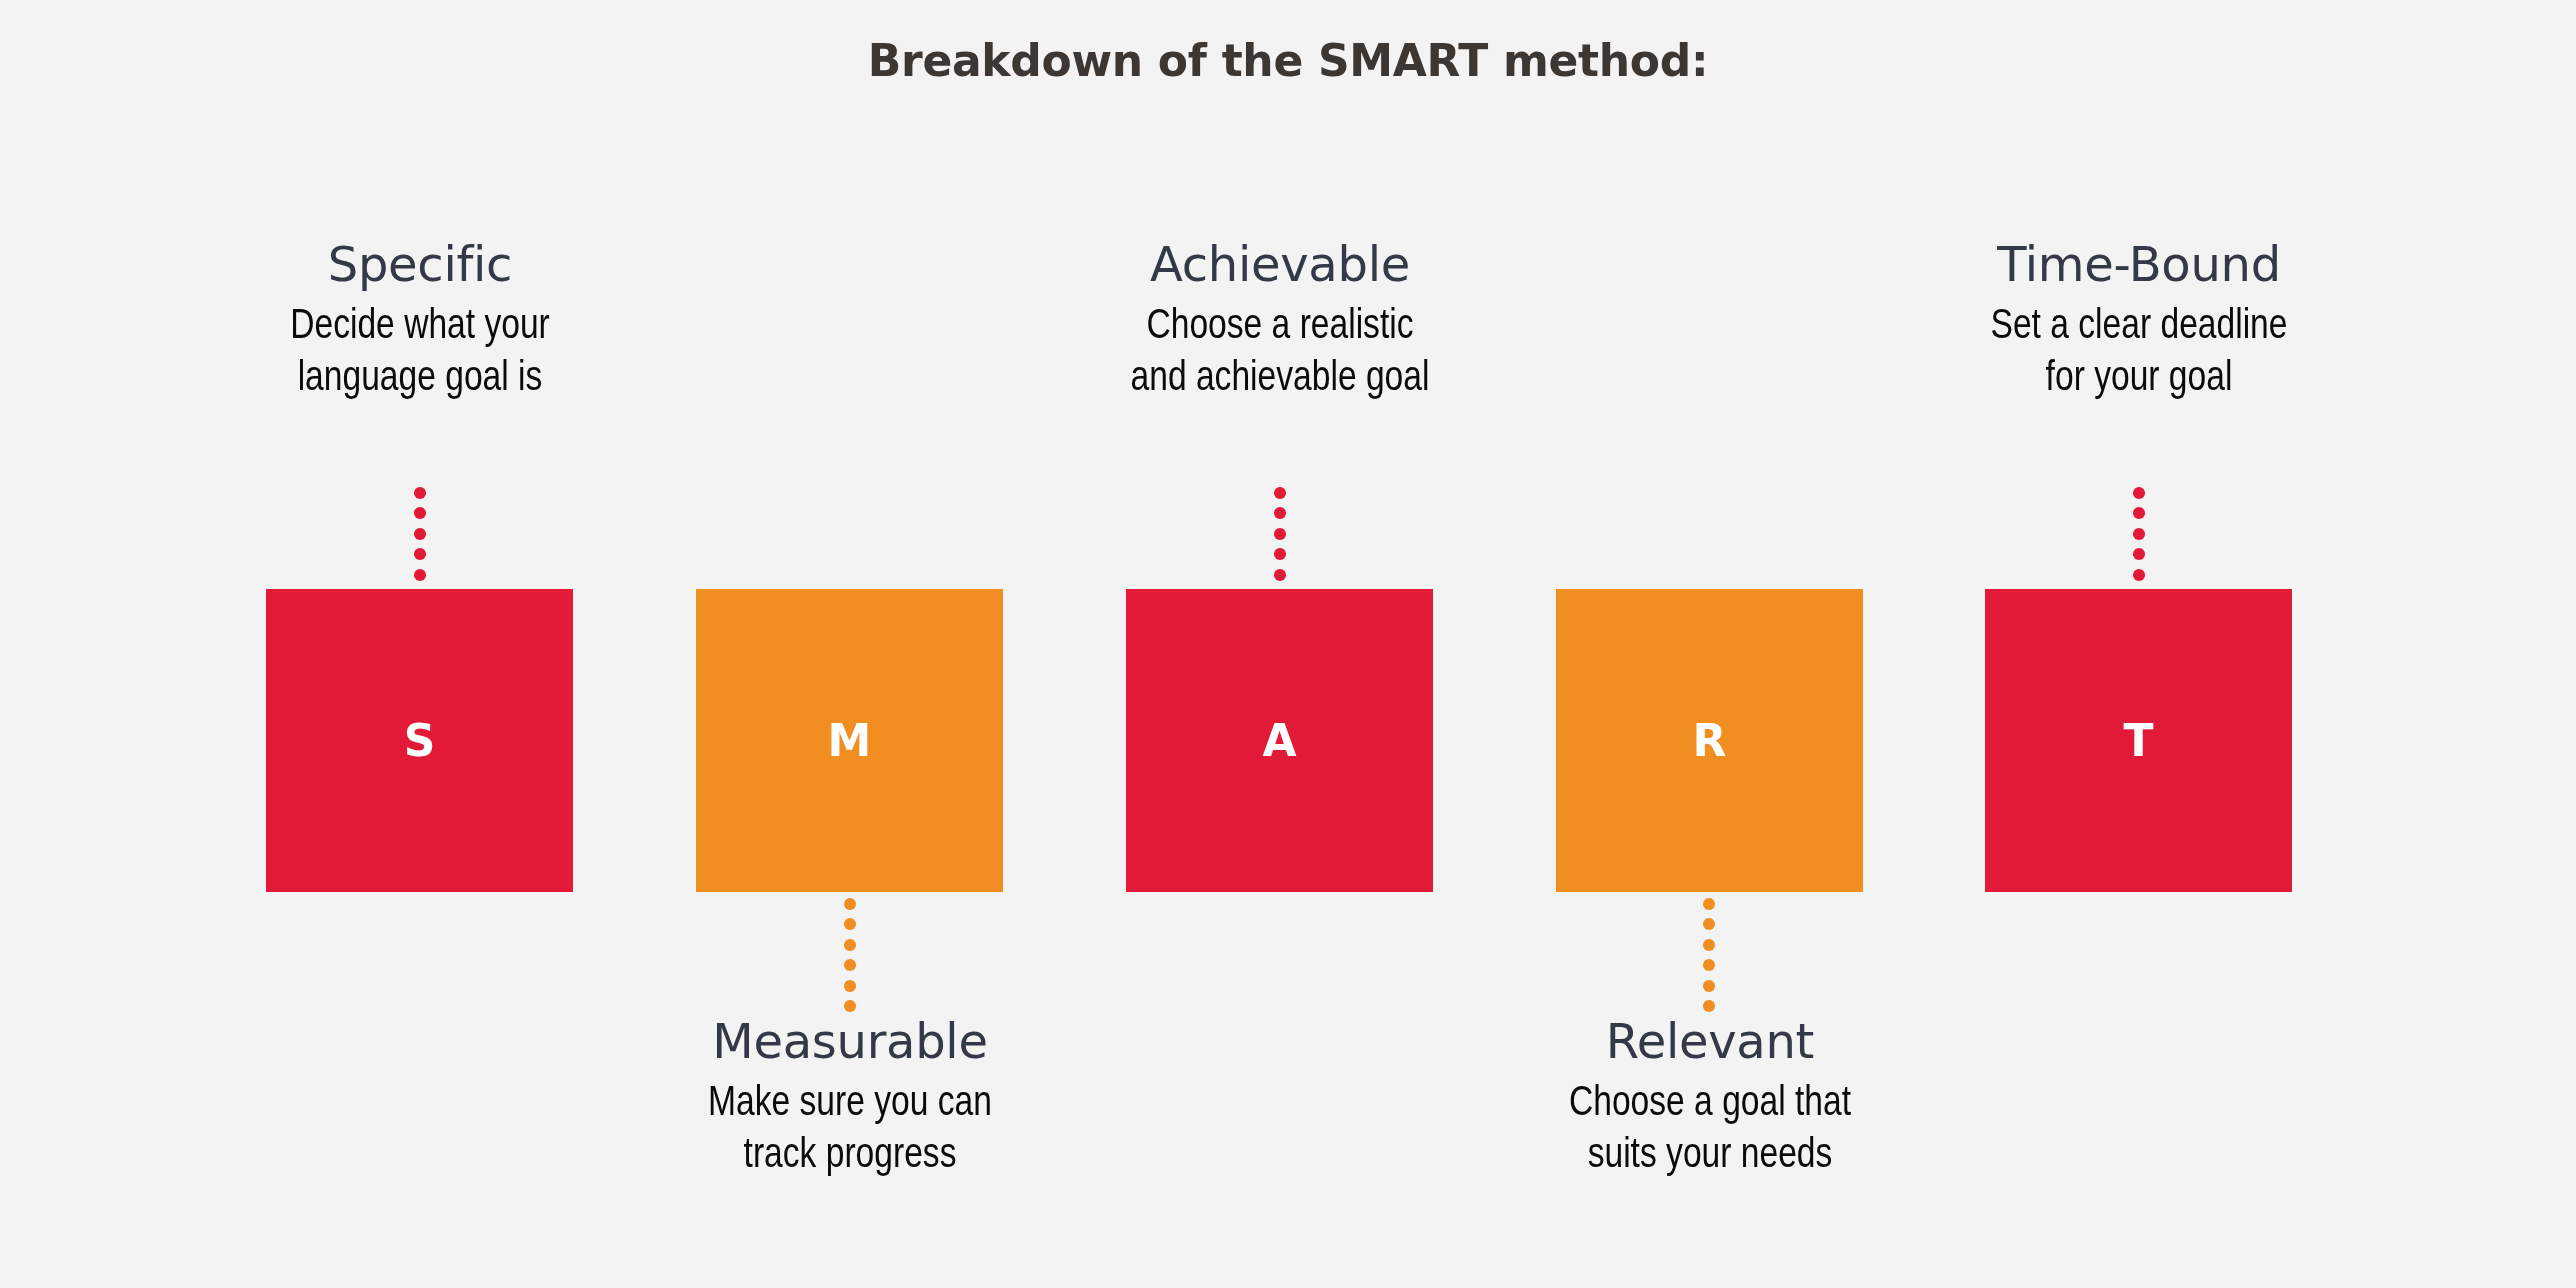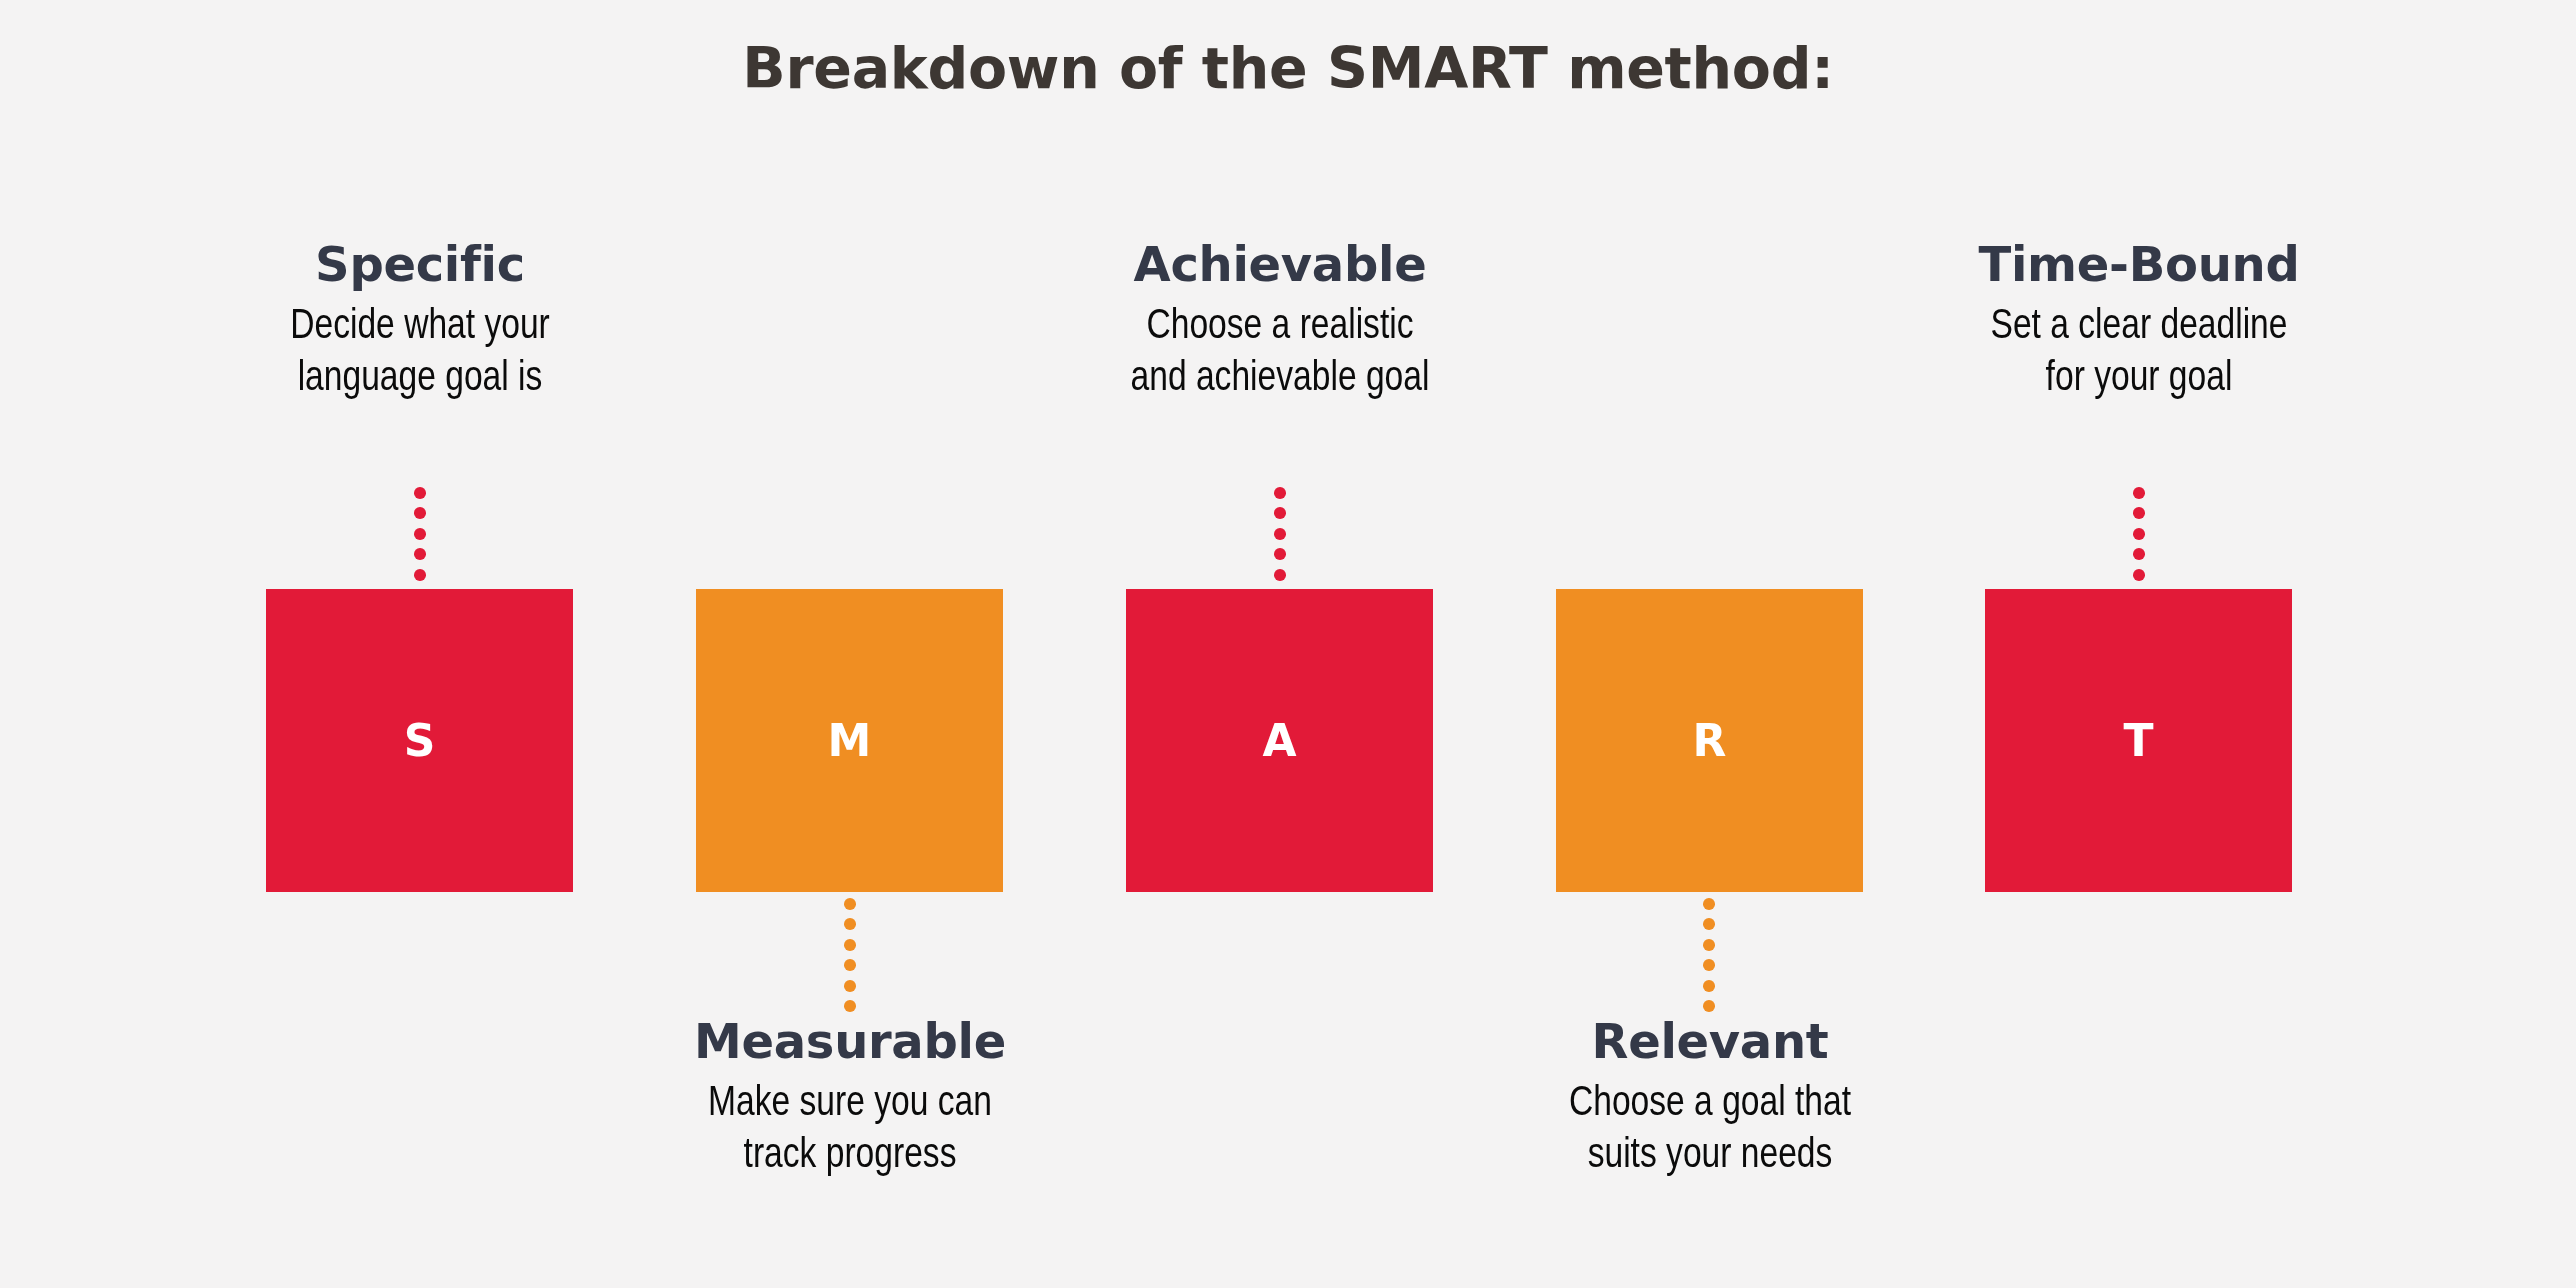--- a/index.html
+++ b/index.html
@@ -18,21 +18,21 @@
 
   
   .title {
     position: absolute;
     top: 35px;
     left: 0;
     width: 2576px;
     text-align: center;
     font-family: "DejaVu Sans", sans-serif;
     font-weight: bold;
-    font-size: 57px;
+    font-size: 44px;
     letter-spacing: -0.3px;
     color: #3D3733;
     white-space: nowrap;
   }
 
   
   .stage {
     position: absolute;
     left: 0;
     top: 0;
@@ -72,21 +72,21 @@
   }
 
   
   .block {
     position: absolute;
     text-align: center;
   }
 
   .block-heading {
     font-family: "DejaVu Sans", sans-serif;
-    font-weight: bold;
+    font-weight: normal;
     font-size: 48px;
     color: #343948;
     line-height: 1.02;
     letter-spacing: -0.3px;
     white-space: nowrap;
   }
 
   .block-desc {
     font-family: "Liberation Sans", sans-serif;
     font-size: 42px;

